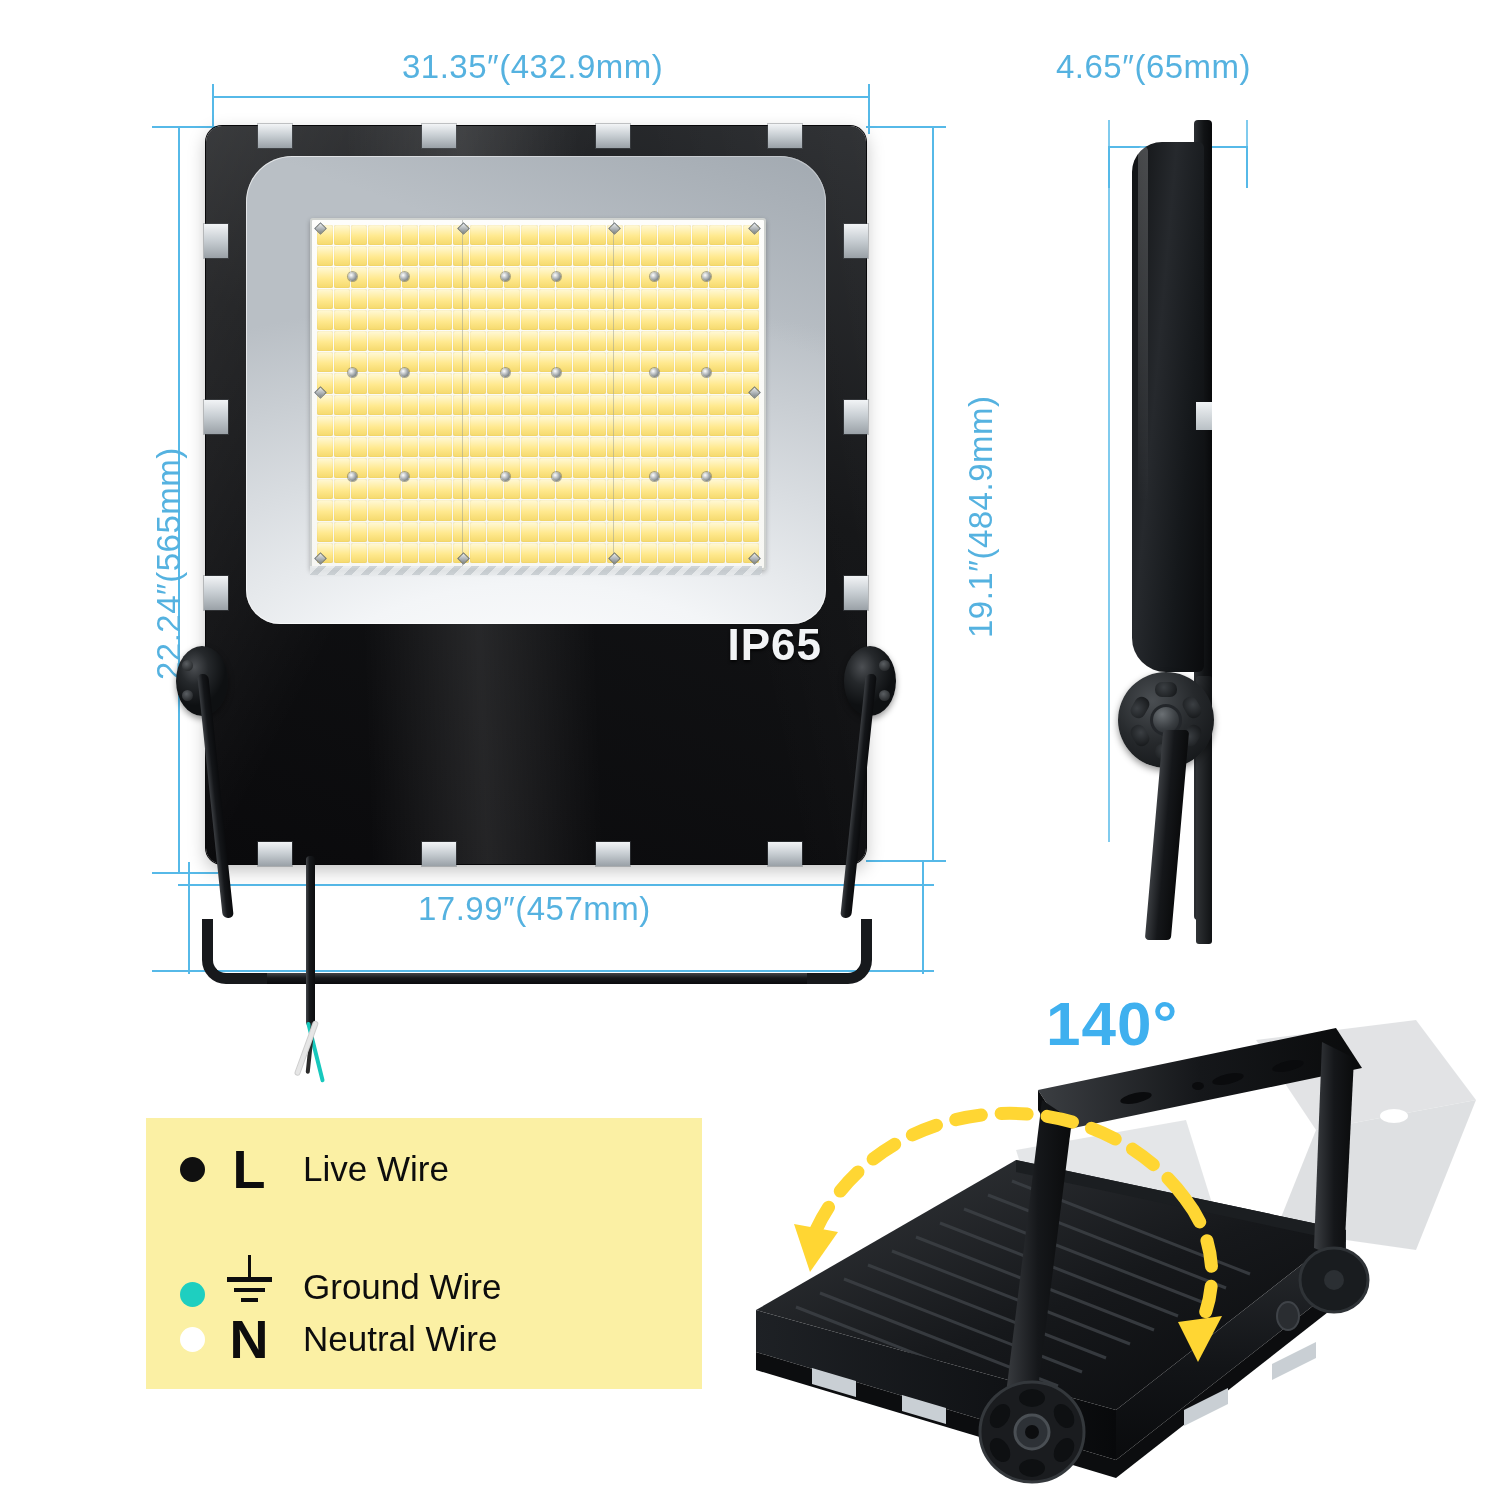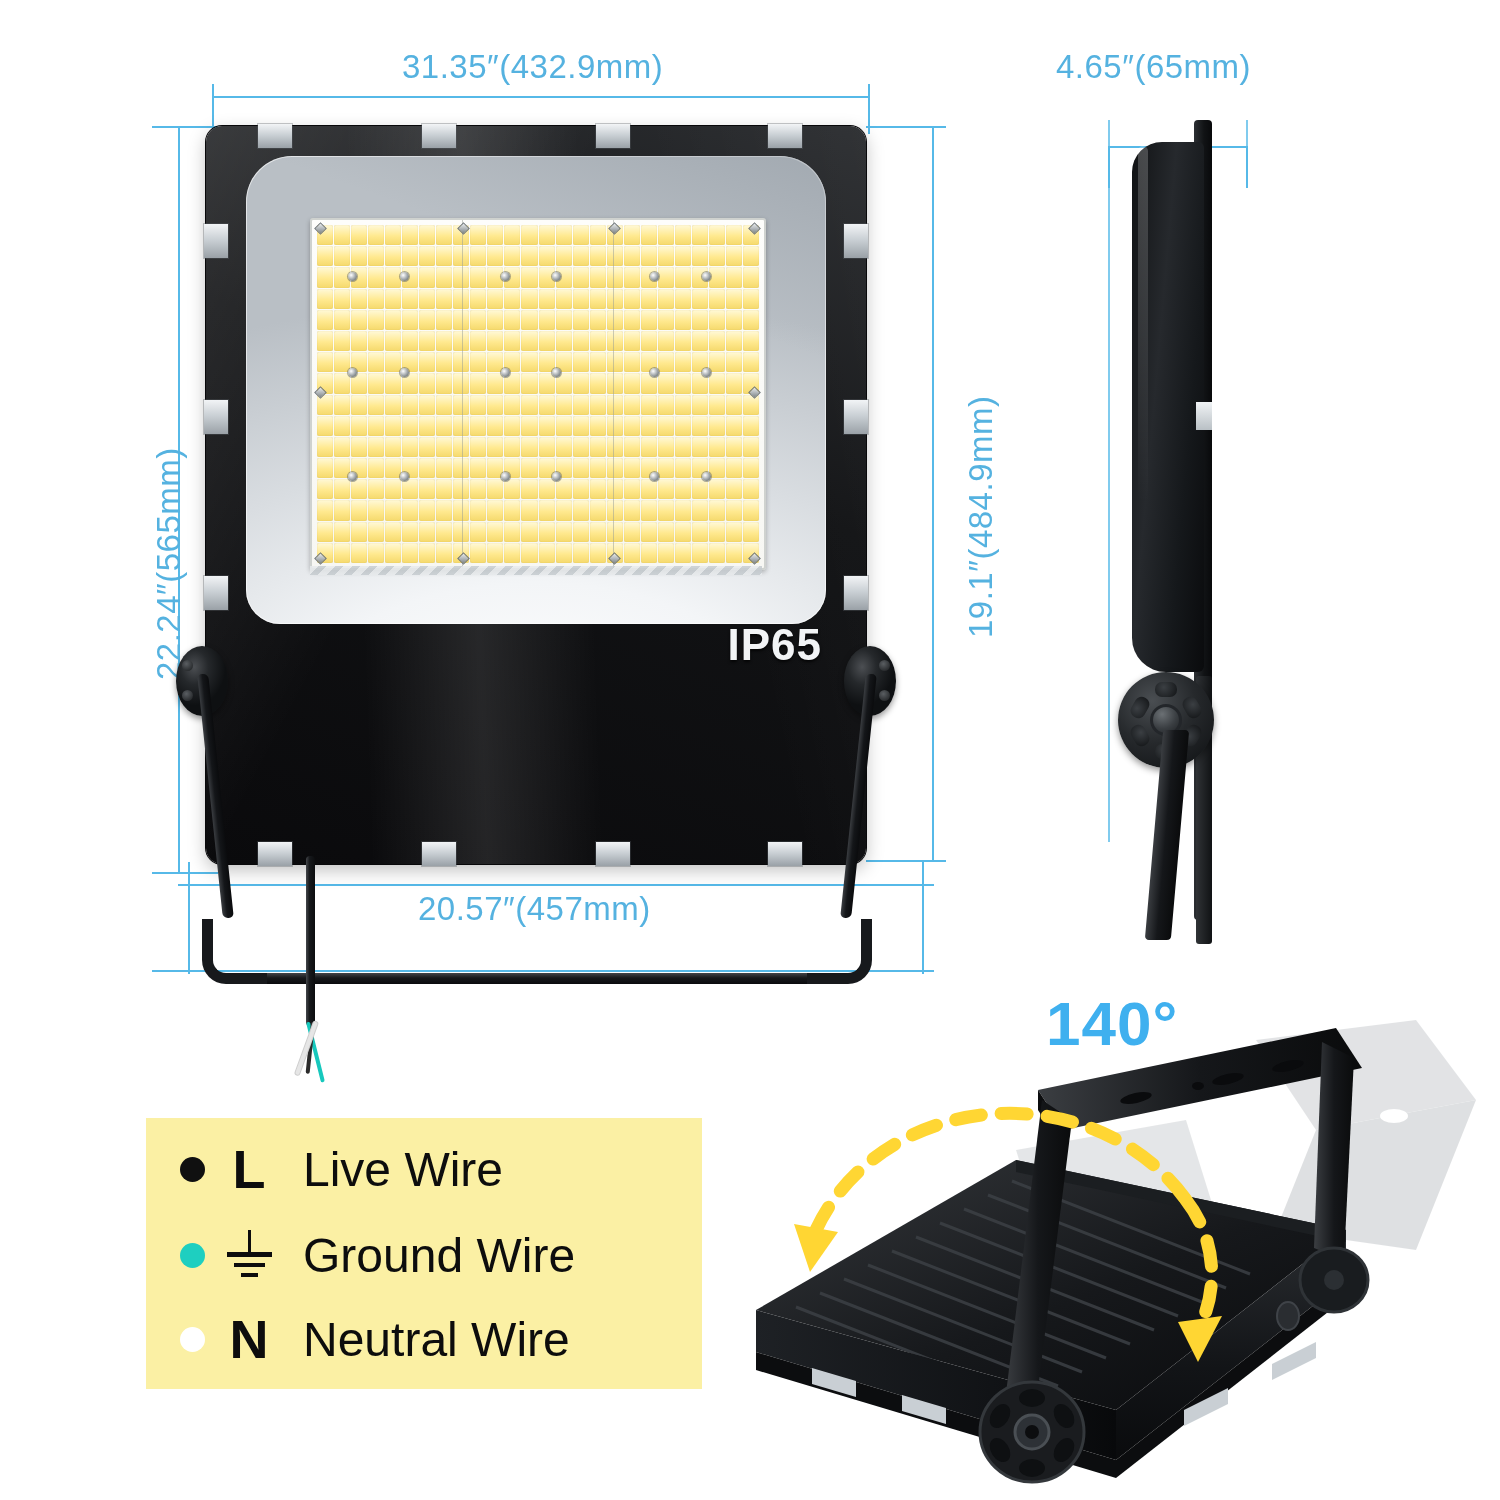--- a/index.html
+++ b/index.html
@@ -111,21 +111,21 @@
      background:linear-gradient(90deg,#3a3d41,#15171a 45%,#0a0b0c);border-radius:4px;
      transform:skewX(-5deg);}
   .side-tail{position:absolute;left:88px;top:556px;width:16px;height:268px;
      background:linear-gradient(90deg,#303336,#101214);border-radius:3px;}
 
   
   #legend{position:absolute;left:146px;top:1118px;width:556px;height:271px;background:#fbf0a4;}
   .legend-row{position:absolute;left:0;width:100%;height:90px;display:flex;align-items:center;}
   .legend-dot{width:25px;height:25px;border-radius:50%;margin-left:34px;flex:none;}
   .legend-sym{width:88px;text-align:center;flex:none;color:#0d0d0d;font-size:54px;font-weight:bold;line-height:1;}
-  .legend-label{color:#0d0d0d;font-size:48px;margin-left:10px;white-space:nowrap;}
+  .legend-label{color:#0d0d0d;font-size:35px;margin-left:10px;white-space:nowrap;}
   .gnd-sym{position:relative;width:88px;height:54px;flex:none;}
   .gnd-sym i{position:absolute;background:#0d0d0d;display:block;}
 
   
   #rotate-view{position:absolute;left:716px;top:980px;width:784px;height:520px;}
   #deg-text{position:absolute;left:330px;top:8px;color:#3fb0ef;font-size:62px;font-weight:bold;letter-spacing:1px;}
   .ghost{opacity:.22;}
 </style>
 </head>
 <body>
@@ -144,21 +144,21 @@
 
   <div class="dim-line dim-v" style="left:932px;top:126px;height:736px;"></div>
   <div class="dim-line dim-h" style="left:866px;top:126px;width:80px;"></div>
   <div class="dim-line dim-h" style="left:866px;top:860px;width:80px;"></div>
   <div class="dim-txt vert" style="left:962px;top:638px;transform:rotate(-90deg);">19.1″(484.9mm)</div>
 
   <div class="dim-line dim-h" style="left:178px;top:884px;width:756px;"></div>
   <div class="dim-line dim-h" style="left:152px;top:970px;width:782px;"></div>
   <div class="dim-line dim-v" style="left:188px;top:862px;height:112px;"></div>
   <div class="dim-line dim-v" style="left:922px;top:862px;height:112px;"></div>
-  <div class="dim-txt" style="left:418px;top:890px;">20.57″(457mm)</div>
+  <div class="dim-txt" style="left:418px;top:890px;">17.99″(457mm)</div>
 
   <div id="front-view">
     <div class="body-shell"></div>
     <div class="body-gloss"></div>
 
     <div class="reflector"></div>
     <div class="reflector-inner-glow"></div>
 
     <div class="led-panel">
       <div class="led-grid" id="led-grid" style="grid-template-columns: repeat(26, 1fr); grid-template-rows: repeat(16, 1fr);">
@@ -678,21 +678,21 @@
   </div>
 
   <div id="legend">
 
     <div class="legend-row" style="top:6px;">
       <div class="legend-dot" style="background:#101010;"></div>
       <div class="legend-sym">L</div>
       <div class="legend-label">Live Wire</div>
     </div>
 
-    <div class="legend-row" style="top:92px;">
+    <div class="legend-row" style="top:99px;align-items:flex-end;">
       <div class="legend-dot" style="background:#1ecfc0;"></div>
       <div class="gnd-sym">
         <i style="left:43px;top:2px;width:3px;height:22px;"></i>
         <i style="left:22px;top:24px;width:45px;height:5px;"></i>
         <i style="left:29px;top:35px;width:31px;height:4px;"></i>
         <i style="left:36px;top:45px;width:17px;height:4px;"></i>
       </div>
       <div class="legend-label">Ground Wire</div>
     </div>
 

